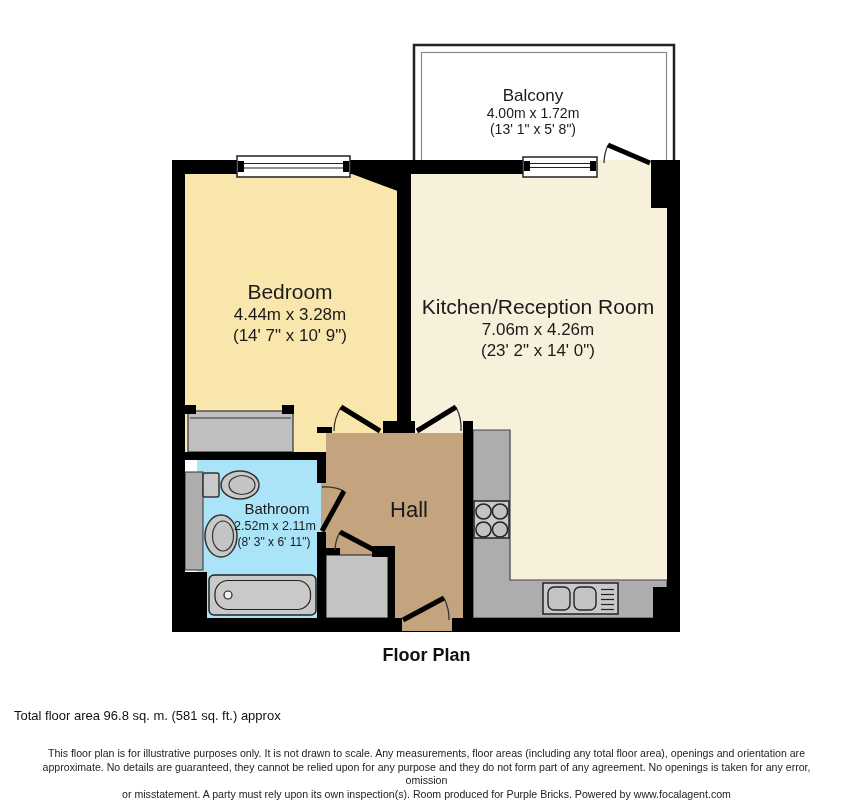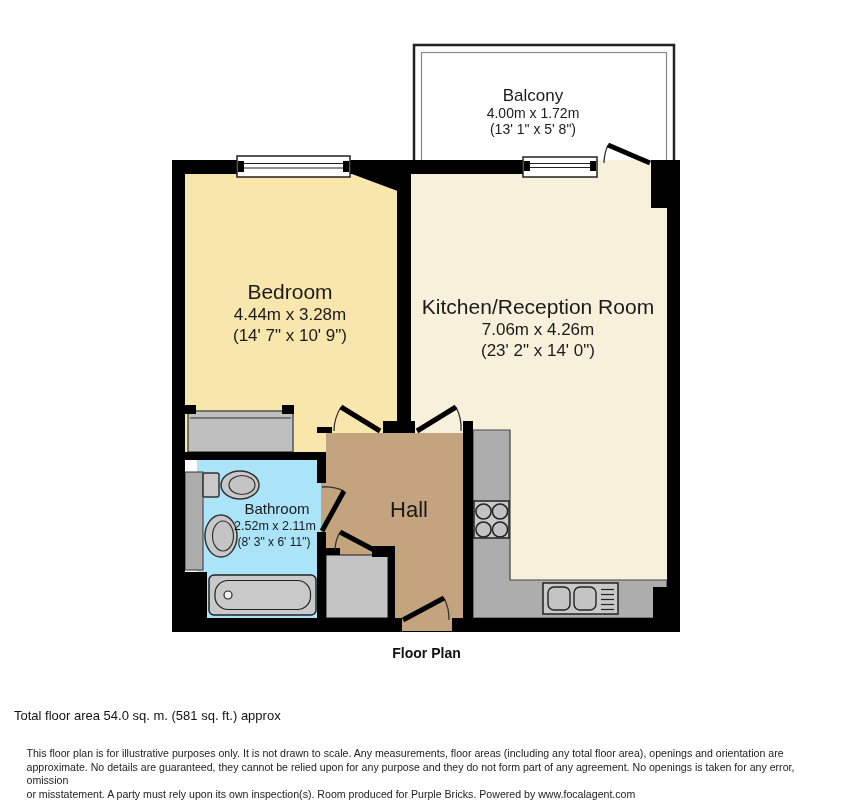--- a/index.html
+++ b/index.html
@@ -21,37 +21,38 @@
     position: absolute;
     left: 0;
     top: 0;
   }
   .plan-title {
     position: absolute;
     top: 645px;
     left: 0;
     width: 853px;
     text-align: center;
-    font-size: 14px;
+    font-size: 18px;
     font-weight: bold;
     color: #111111;
   }
   .total-area {
     position: absolute;
     top: 708px;
     left: 14px;
     font-size: 13px;
     color: #111111;
   }
   .disclaimer {
     position: absolute;
     top: 747px;
     left: 50%;
     transform: translateX(-50%);
     width: 800px;
+    text-align: center;
     font-size: 10.6px;
     line-height: 13.5px;
     color: #222222;
   }
   svg text {
     font-family: "Liberation Sans", sans-serif;
     fill: #1a1a1a;
   }
 </style>
 </head>
@@ -195,20 +196,20 @@
 
       <text x="277" y="514" font-size="15">Bathroom</text>
       <text x="275" y="530" font-size="12.5">2.52m x 2.11m</text>
       <text x="274" y="546" font-size="12">(8' 3" x 6' 11")</text>
 
       <text x="409" y="517" font-size="22">Hall</text>
     </g>
   </svg>
 
   <div class="plan-title">Floor Plan</div>
-  <div class="total-area">Total floor area 54.0 sq. m. (581 sq. ft.) approx</div>
+  <div class="total-area">Total floor area 96.8 sq. m. (581 sq. ft.) approx</div>
   <div class="disclaimer">
     <div>This floor plan is for illustrative purposes only. It is not drawn to scale. Any measurements, floor areas (including any total floor area), openings and orientation are</div>
     <div>approximate. No details are guaranteed, they cannot be relied upon for any purpose and they do not form part of any agreement. No openings is taken for any error, omission</div>
     <div>or misstatement. A party must rely upon its own inspection(s). Room produced for Purple Bricks. Powered by www.focalagent.com</div>
   </div>
 
 </div>
 
 </body></html>

